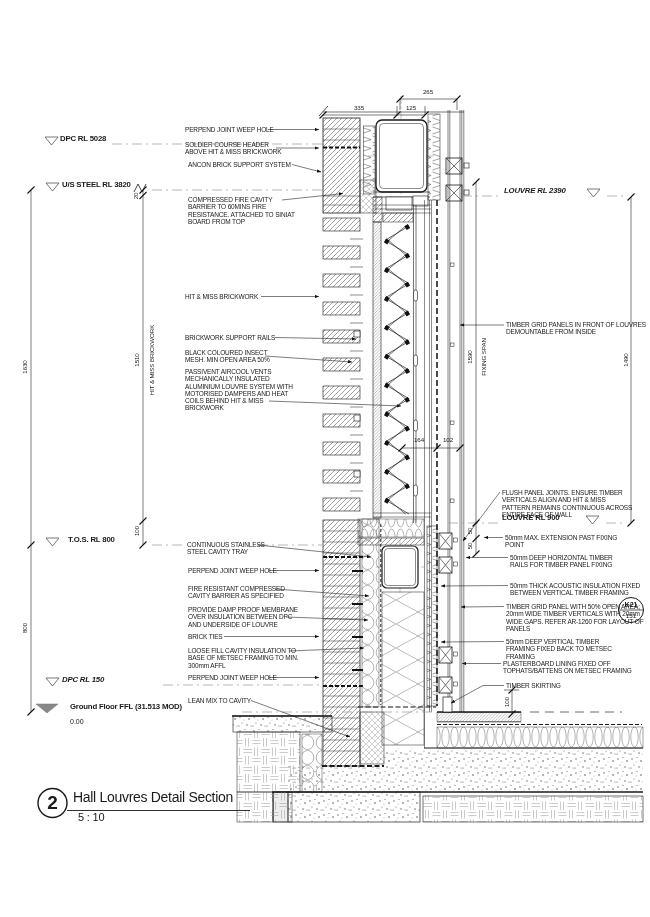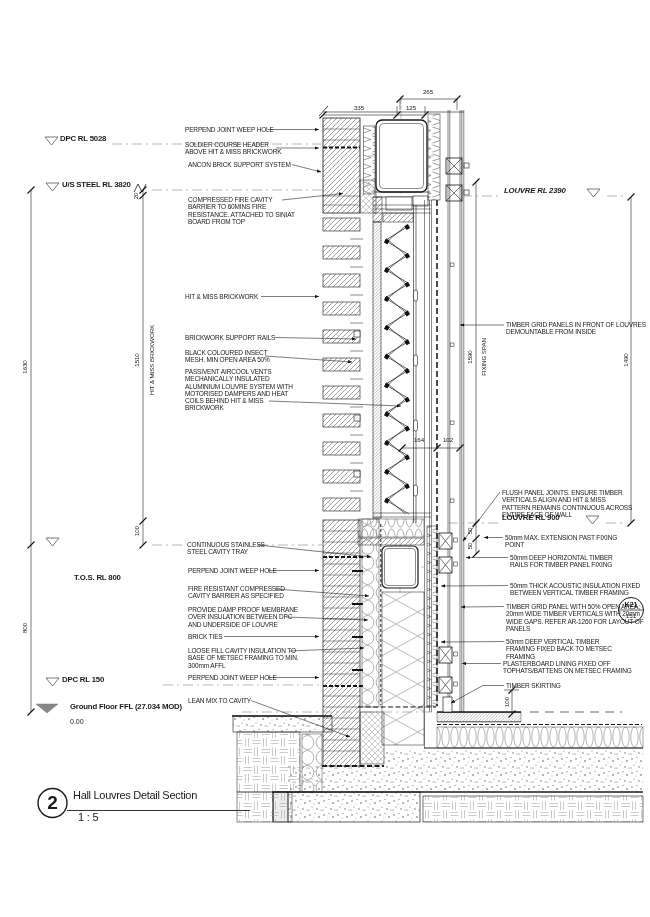--- a/index.html
+++ b/index.html
@@ -12,21 +12,21 @@
   .lvl { font-size:7.8px; font-weight:700; white-space:nowrap; letter-spacing:-0.2px; }
   .small { font-size:7px; font-weight:400; }
   .ann { font-size:6.5px; line-height:7.3px; white-space:nowrap; letter-spacing:-0.15px; }
   .ann div { white-space:nowrap; }
   .dim { font-size:6.2px; white-space:nowrap; letter-spacing:-0.1px; }
   .dimc { transform:translateX(-50%); }
   .dimr { transform:translate(-50%,-50%) rotate(-90deg); }
   .keynote-code { font-size:7px; font-weight:700; transform:translate(-50%,-50%); }
   .keynote-num  { font-size:6.2px; transform:translate(-50%,-50%); }
   .title-num { font-size:19px; font-weight:700; transform:translate(-50%,-52%); }
-  .title-name { font-size:11px; letter-spacing:-0.3px; white-space:nowrap; }
+  .title-name { font-size:14px; letter-spacing:-0.3px; white-space:nowrap; }
   .title-scale { font-size:11px; letter-spacing:-0.2px; white-space:nowrap; }
 </style>
 </head>
 <body>
 
 <div class="sheet">
 
 <svg width="650" height="917" viewBox="0 0 650 917">
   <defs>
     <pattern id="hatch45" width="5" height="5" patternUnits="userSpaceOnUse">
@@ -307,24 +307,24 @@
   </g>
   <g>
     <circle cx="52.5" cy="803" r="14.5" fill="#fff" stroke="#1a1a1a" stroke-width="1.4"></circle>
     <line x1="67" y1="810.5" x2="250" y2="810.5" stroke="#1a1a1a" stroke-width="0.9"></line>
   </g>
 </svg>
 
 <div class="txt lvl" style="left:60px; top:135px;">DPC RL 5028</div>
 <div class="txt lvl" style="left:62px; top:181px;">U/S STEEL RL 3820</div>
 <div class="txt lvl" style="left:504px; top:187px;font-style:italic;">LOUVRE RL 2390</div>
-<div class="txt lvl" style="left:74px; top:536px;margin-top:38px;">T.O.S. RL 800</div>
+<div class="txt lvl" style="left:68px; top:536px;">T.O.S. RL 800</div>
 <div class="txt lvl" style="left:502px; top:514px;">LOUVRE RL 900</div>
-<div class="txt lvl" style="left:62px; top:676px;">DPC RL 150</div>
-<div class="txt lvl" style="left:70px; top:703px;">Ground Floor FFL (27.034 MOD)</div>
+<div class="txt lvl" style="left:62px; top:676px;font-style:italic;">DPC RL 150</div>
+<div class="txt lvl" style="left:70px; top:703px;">Ground Floor FFL (31.513 MOD)</div>
 <div class="txt small" style="left:70px; top:718px;">0.00</div>
 
 <div class="txt dim dimc" style="left:428px; top:89px;">265</div>
 <div class="txt dim dimc" style="left:359px; top:105px;">335</div>
 <div class="txt dim dimc" style="left:411px; top:105px;">125</div>
 <div class="txt dim dimr" style="left:25px; top:367px;">1630</div>
 <div class="txt dim dimr" style="left:136px; top:196px;">20</div>
 <div class="txt dim dimr" style="left:137px; top:360px;">1510</div>
 <div class="txt dim dimr" style="left:152px; top:360px;">HIT &amp; MISS BRICKWORK</div>
 <div class="txt dim dimr" style="left:137px; top:531px;">100</div>
@@ -442,15 +442,15 @@
     </div>
 <div class="txt ann" style="left:506px; top:682px;">
       <div>TIMBER SKIRTING</div>
     </div>
 
 <div class="txt keynote-code" style="left:631px; top:604px;">K21</div>
 <div class="txt keynote-num" style="left:631px; top:616px;">151</div>
 
 <div class="txt title-num" style="left:52.5px; top:803px;">2</div>
 <div class="txt title-name" style="left:73px; top:790px;">Hall Louvres Detail Section</div>
-<div class="txt title-scale" style="left:78px; top:812px;">1 : 5</div>
+<div class="txt title-scale" style="left:78px; top:812px;">5 : 10</div>
 
 </div>
 
 </body></html>

